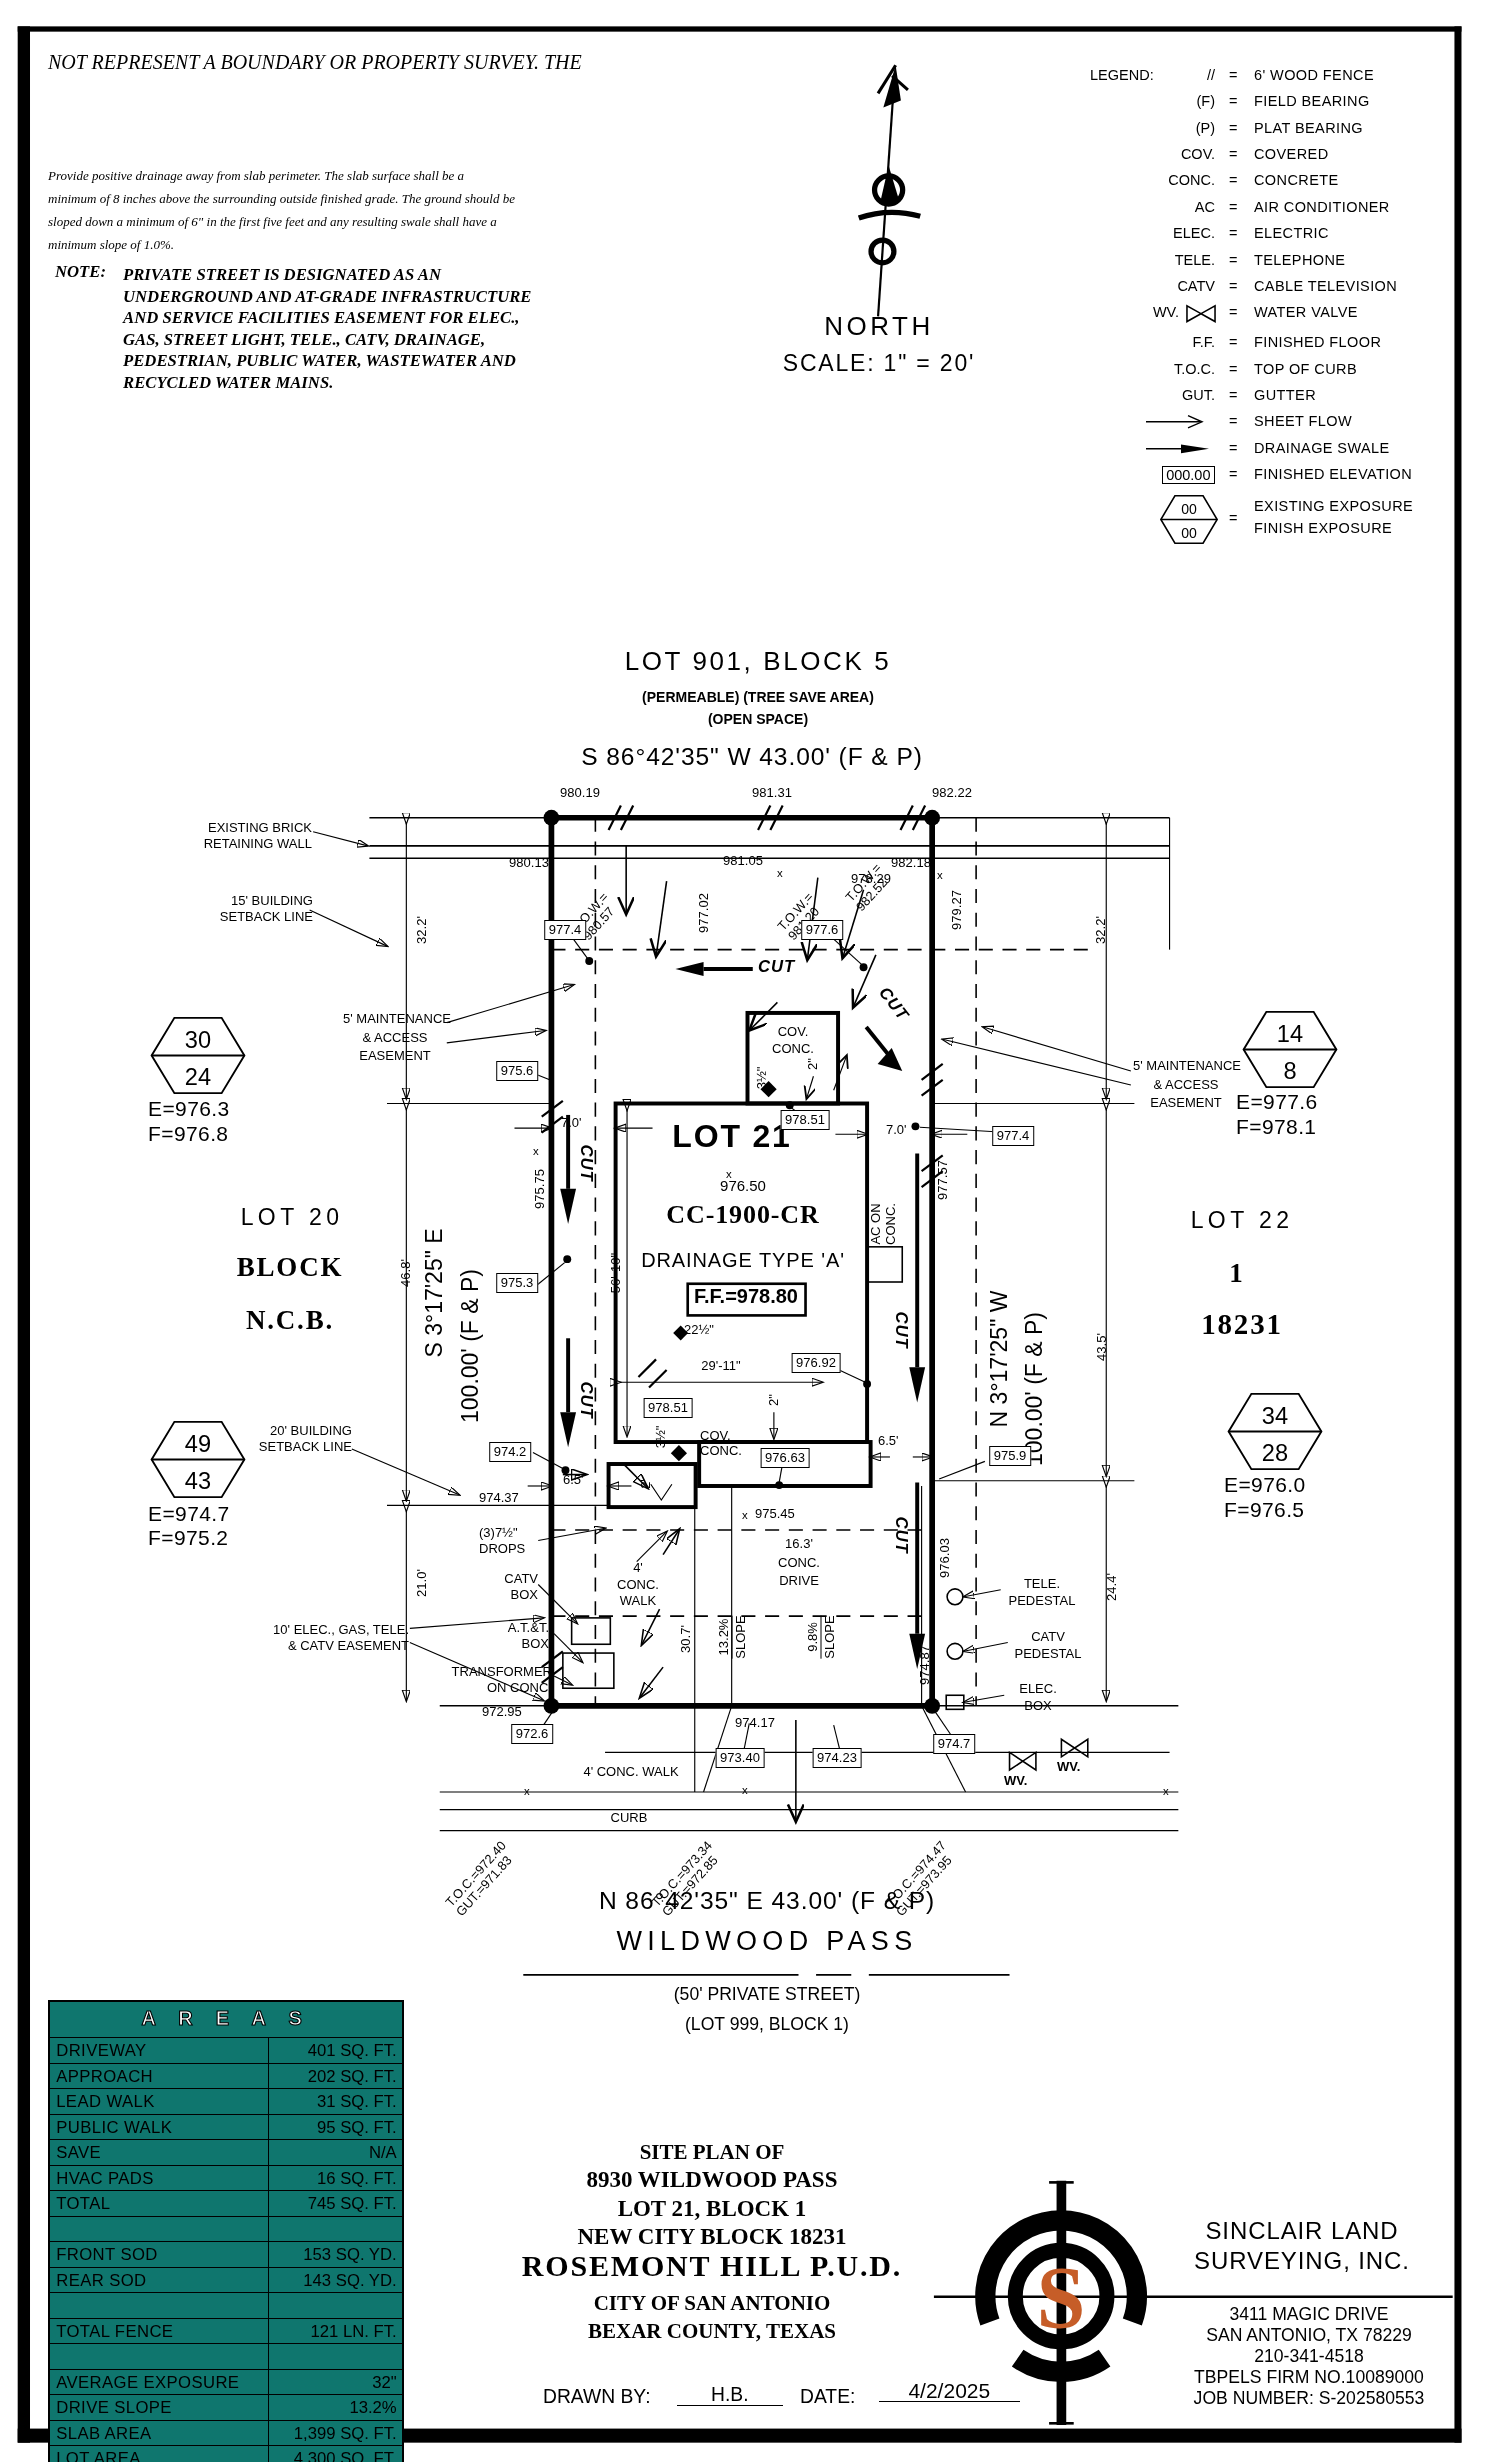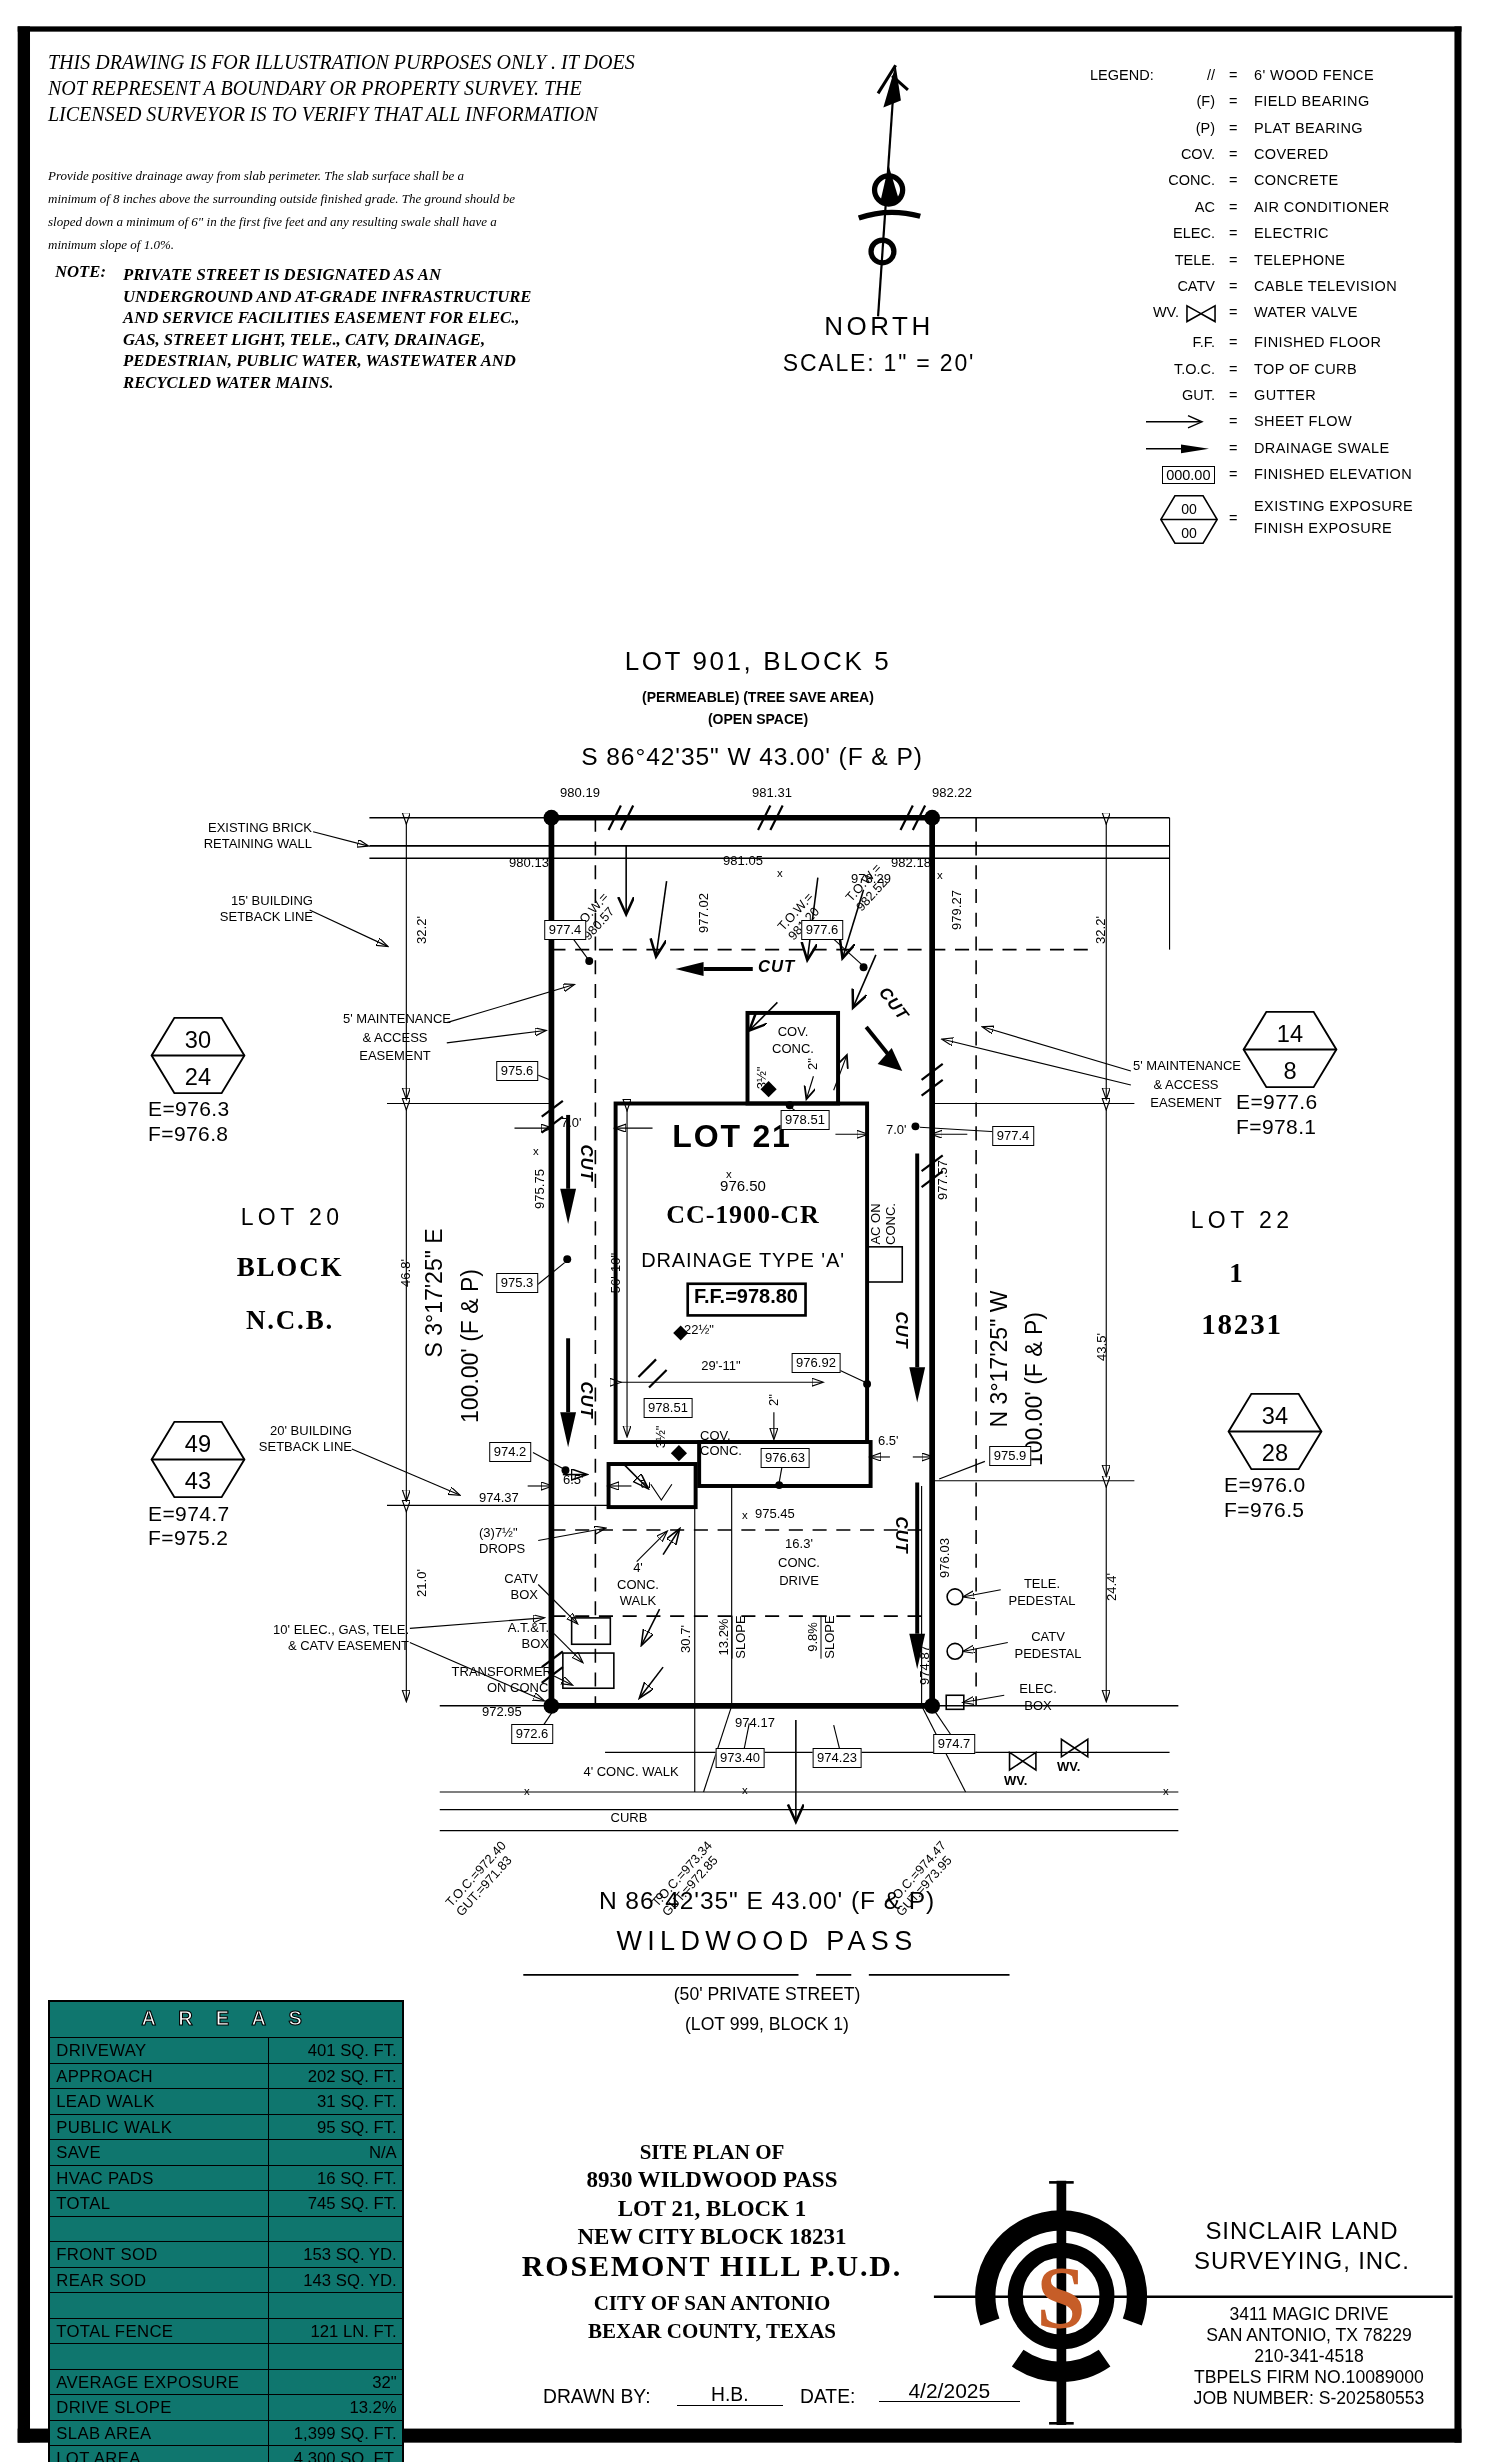--- a/index.html
+++ b/index.html
@@ -219,23 +219,21 @@
   <line x1="955" y1="1990" x2="948" y2="1962" class="w1"></line>
   <line x1="618" y1="1962" x2="630" y2="1944" class="w1"></line>
 
   <line x1="1062" y1="2612" x2="1652" y2="2612" class="w3"></line>
   <line x1="1207" y1="2480" x2="1207" y2="2758" class="w10"></line>
   <line x1="1193" y1="2482" x2="1221" y2="2482" class="w3"></line>
   <line x1="1193" y1="2756" x2="1221" y2="2756" class="w3"></line>
 </svg>
 
 <div class="L si" style="left:48px;top:49px;font-size:20px;line-height:26px;font-weight:normal">
-  <div>THIS DRAWING IS FOR ILLUSTRATION PURPOSES ONLY . IT DOES</div>
   <div>NOT REPRESENT A BOUNDARY OR PROPERTY SURVEY. THE</div>
-  <div>LICENSED SURVEYOR IS TO VERIFY THAT ALL INFORMATION</div>
 </div>
 <div class="L si" style="left:48px;top:164px;font-size:13px;line-height:23px;font-weight:normal">
   <div>Provide positive drainage away from slab perimeter. The slab surface shall be a</div>
   <div>minimum of 8 inches above the surrounding outside finished grade. The ground should be</div>
   <div>sloped down a minimum of 6" in the first five feet and any resulting swale shall have a</div>
   <div>minimum slope of 1.0%.</div>
 </div>
 <div class="L si" style="left:55px;top:264px;font-size:16.7px">NOTE:</div>
 <div class="L si" style="left:123px;top:264px;font-size:16.7px;line-height:21.5px">
   <div>PRIVATE STREET IS DESIGNATED AS AN</div>

